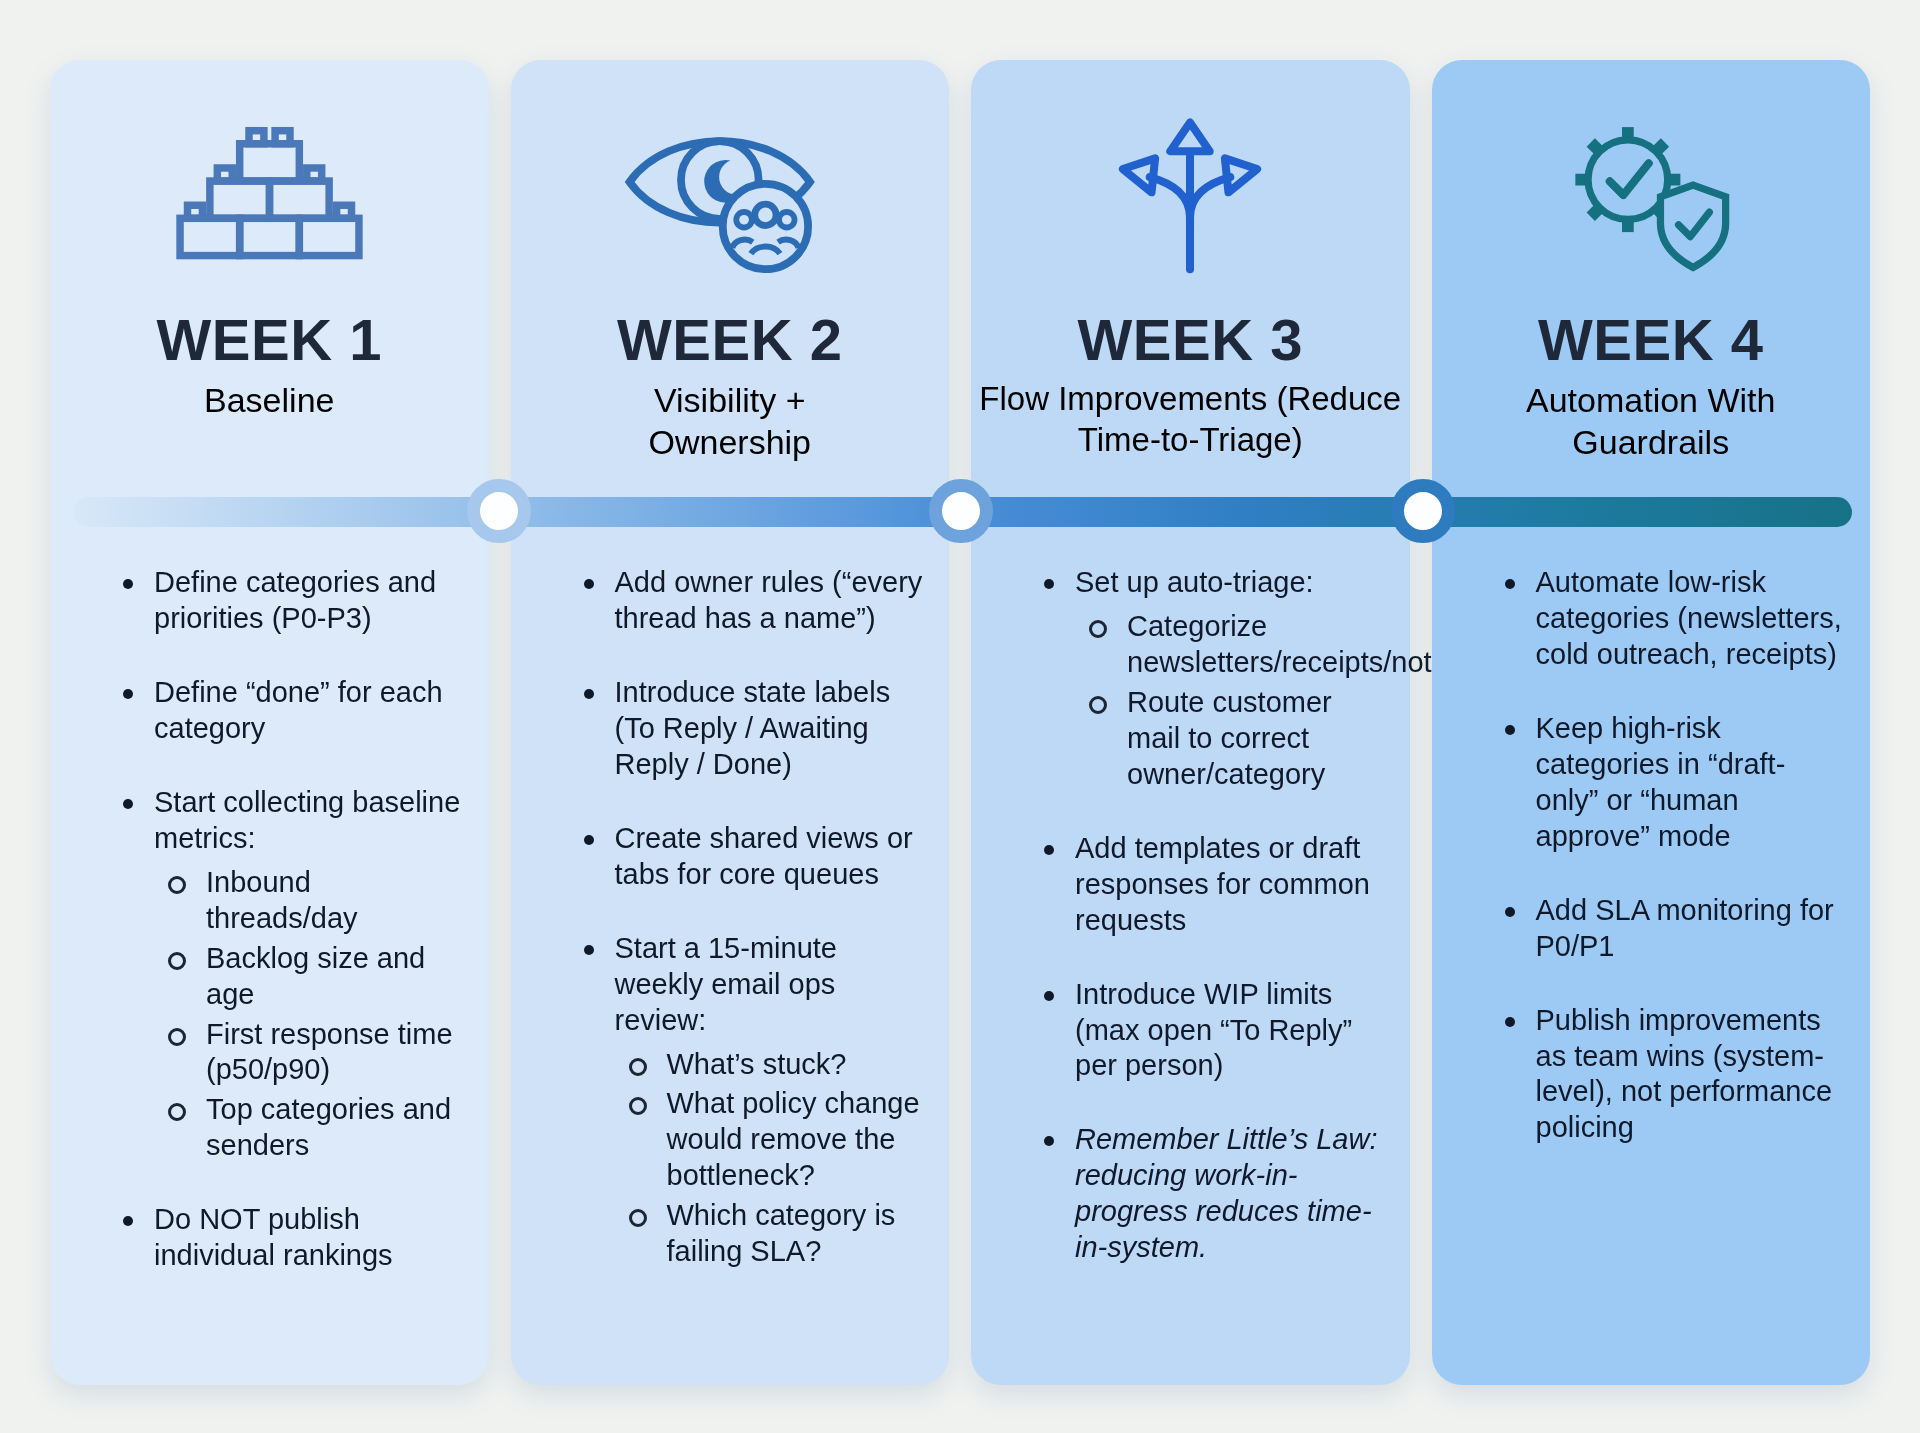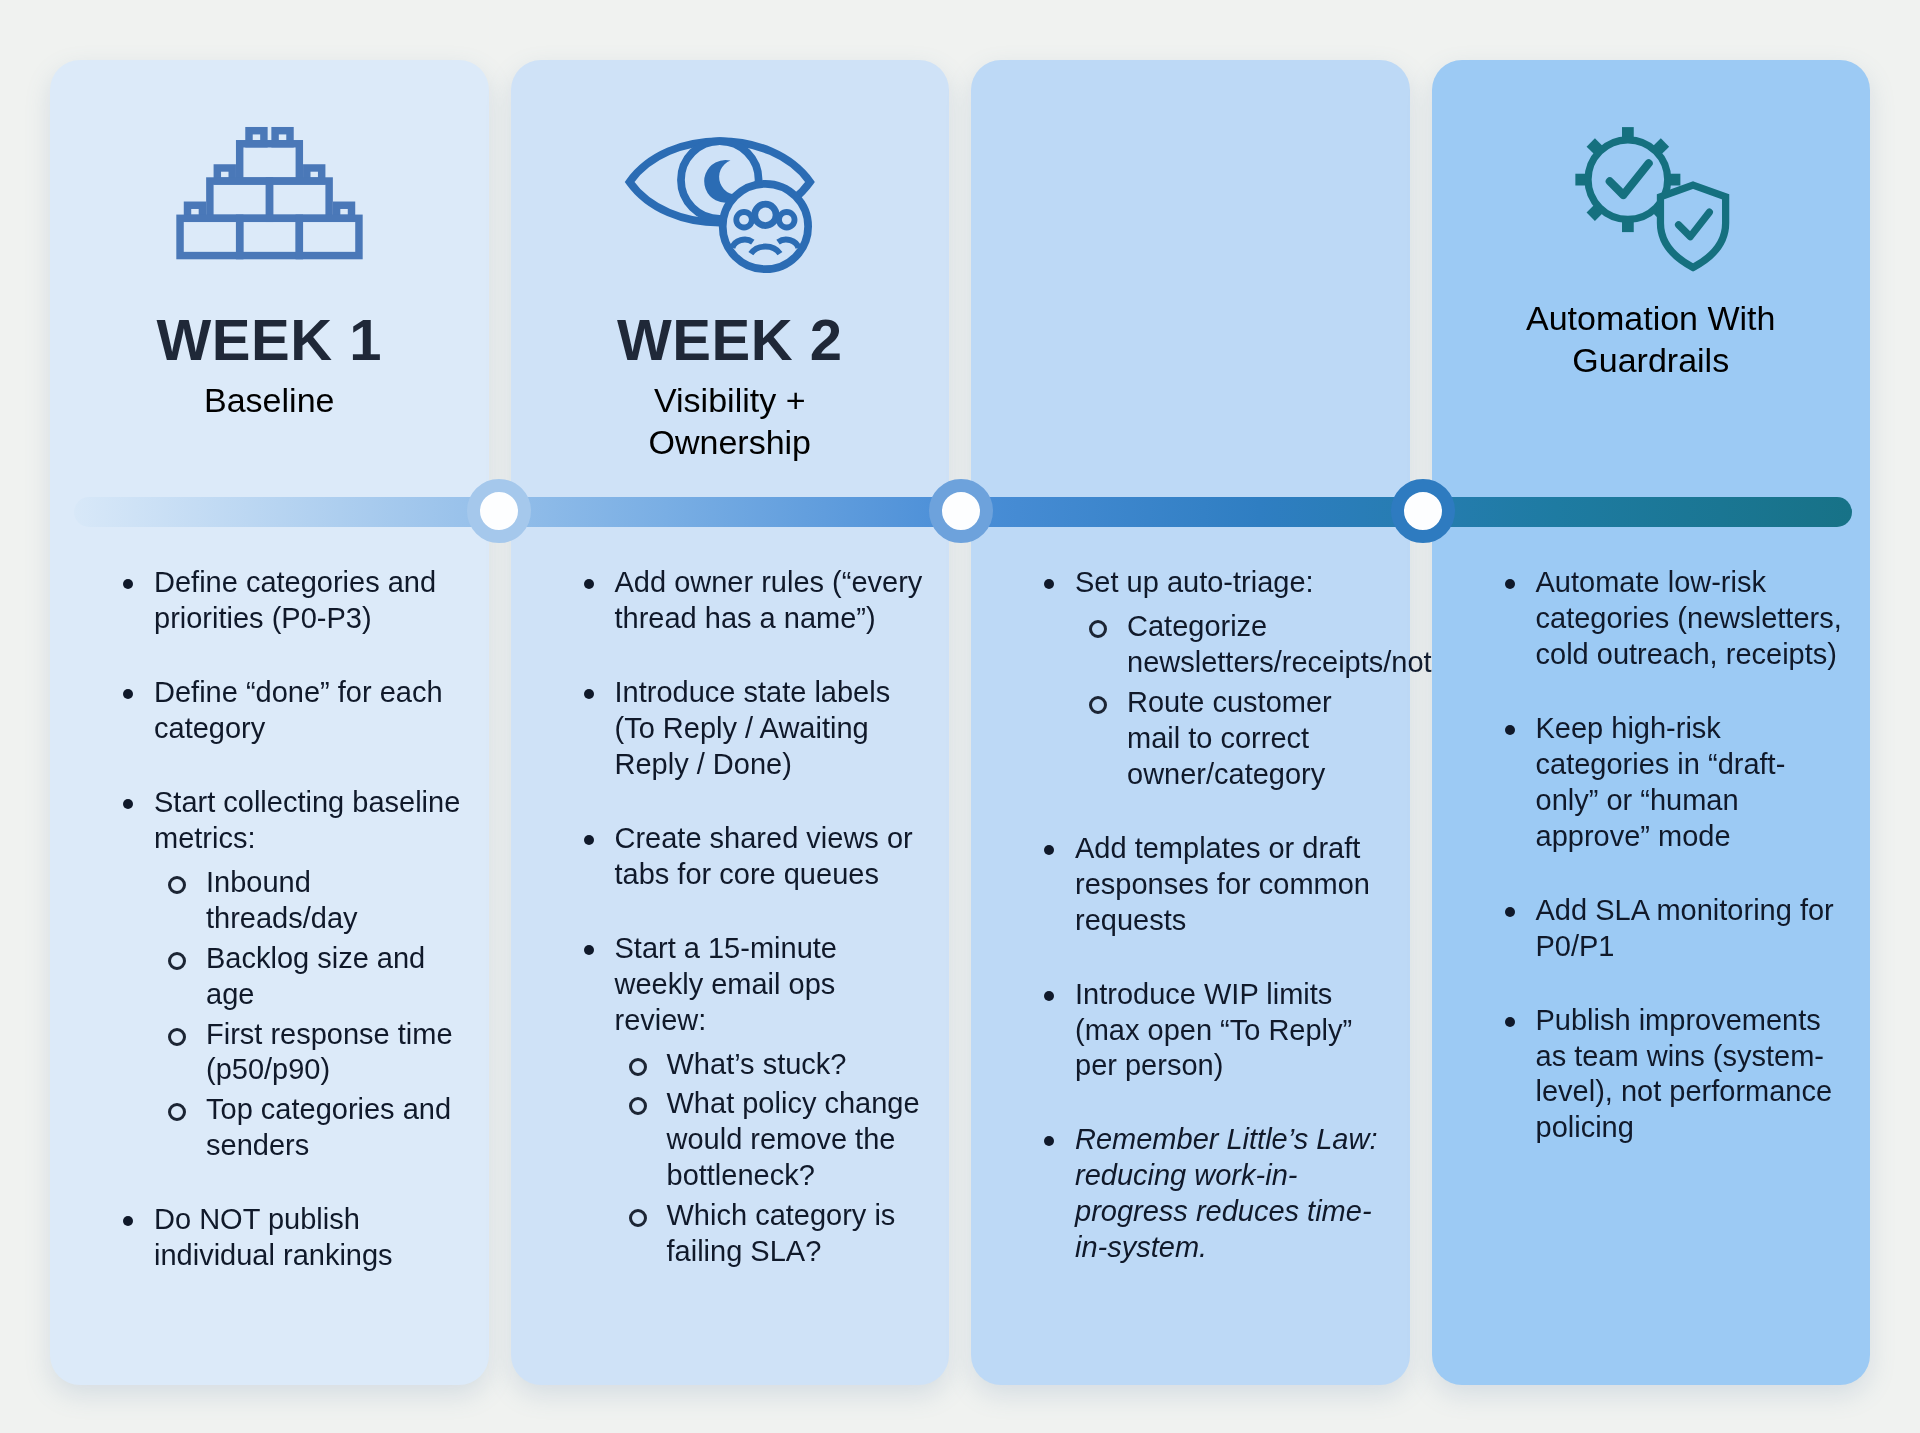--- a/index.html
+++ b/index.html
@@ -143,20 +143,35 @@
             <li class="l2"><span>What’s stuck?</span></li>
             <li class="l2"><span>What policy change would remove the bottleneck?</span></li>
             <li class="l2"><span>Which category is failing SLA?</span></li>
           </ul>
         </li>
       </ul>
     </div>
   </section>
 
   <section class="card" style="--bg: #bdd9f6; --icon: #2160cf;">
+    <div class="card-header">
+      <div class="icon-wrap">
+        <svg width="170" height="172" viewBox="0 0 190 190" fill="none" stroke="currentColor" stroke-width="9" stroke-linejoin="round" stroke-linecap="round">
+          <path d="M95 178 L95 120"></path>
+          <path d="M95 130 L95 50"></path>
+          <path d="M95 14 L73 46 L117 46 Z"></path>
+          <path d="M95 120 C 95 96, 76 82, 50 75"></path>
+          <path d="M20 66 L56 54 L52 92 Z"></path>
+          <path d="M95 120 C 95 96, 114 82, 140 75"></path>
+          <path d="M170 66 L134 54 L138 92 Z"></path>
+        </svg>
+      </div>
+      <div class="week-title">WEEK 3</div>
+      <div class="week-subtitle">Flow Improvements (Reduce Time-to-Triage)</div>
+    </div>
     <div class="card-body">
       <ul class="bullets">
         <li class="l1"><span>Set up auto-triage:</span>
           <ul class="sub">
             <li class="l2"><span>Categorize newsletters/receipts/notifications</span></li>
             <li class="l2"><span>Route customer mail to correct owner/category</span></li>
           </ul>
         </li>
         <li class="l1"><span>Add templates or draft responses for common requests</span></li>
         <li class="l1"><span>Introduce WIP limits (max open “To Reply” per person)</span></li>
@@ -178,20 +193,21 @@
             <line x1="110" y1="108" x2="121" y2="119"></line>
             <line x1="39" y1="119" x2="50" y2="108"></line>
             <line x1="110" y1="48" x2="121" y2="37"></line>
           </g>
           <circle cx="80" cy="78" r="44"></circle>
           <path d="M60 80 L75 95 L103 60" stroke-width="9" stroke-linecap="round" stroke-linejoin="round"></path>
           <path d="M152 84 L188 97 V126 C188 150 171 165 152 175 C133 165 116 150 116 126 V97 Z" fill="var(--bg)"></path>
           <path d="M136 128 L149 141 L170 114" stroke-width="8" stroke-linecap="round" stroke-linejoin="round"></path>
         </svg>
       </div>
+      <div class="week-title">WEEK 4</div>
       <div class="week-subtitle">Automation With Guardrails</div>
     </div>
     <div class="card-body">
       <ul class="bullets">
         <li class="l1"><span>Automate low-risk categories (newsletters, cold outreach, receipts)</span></li>
         <li class="l1"><span>Keep high-risk categories in “draft-only” or “human approve” mode</span></li>
         <li class="l1"><span>Add SLA monitoring for P0/P1</span></li>
         <li class="l1"><span>Publish improvements as team wins (system-level), not performance policing</span></li>
       </ul>
     </div>

